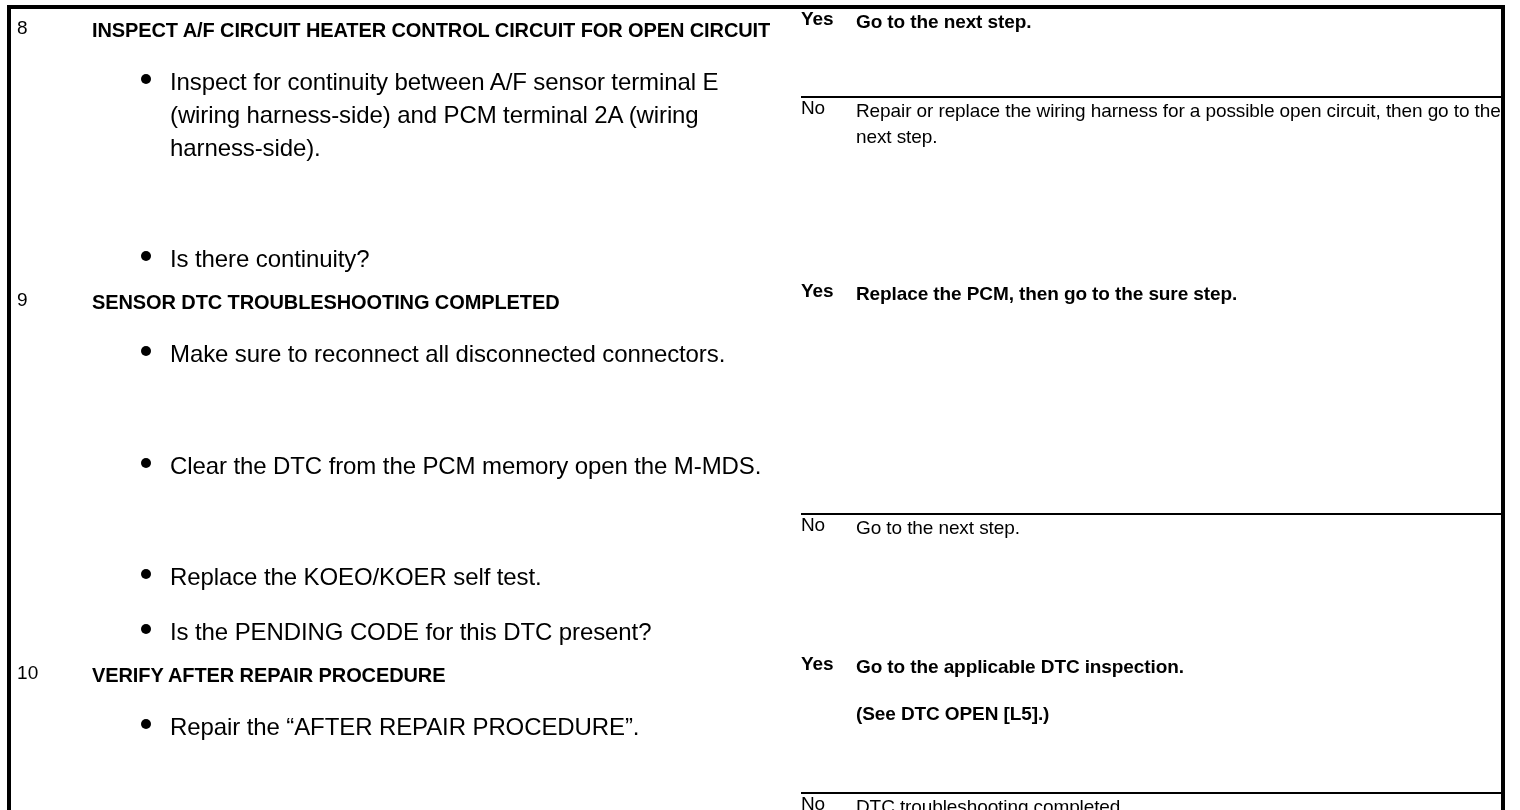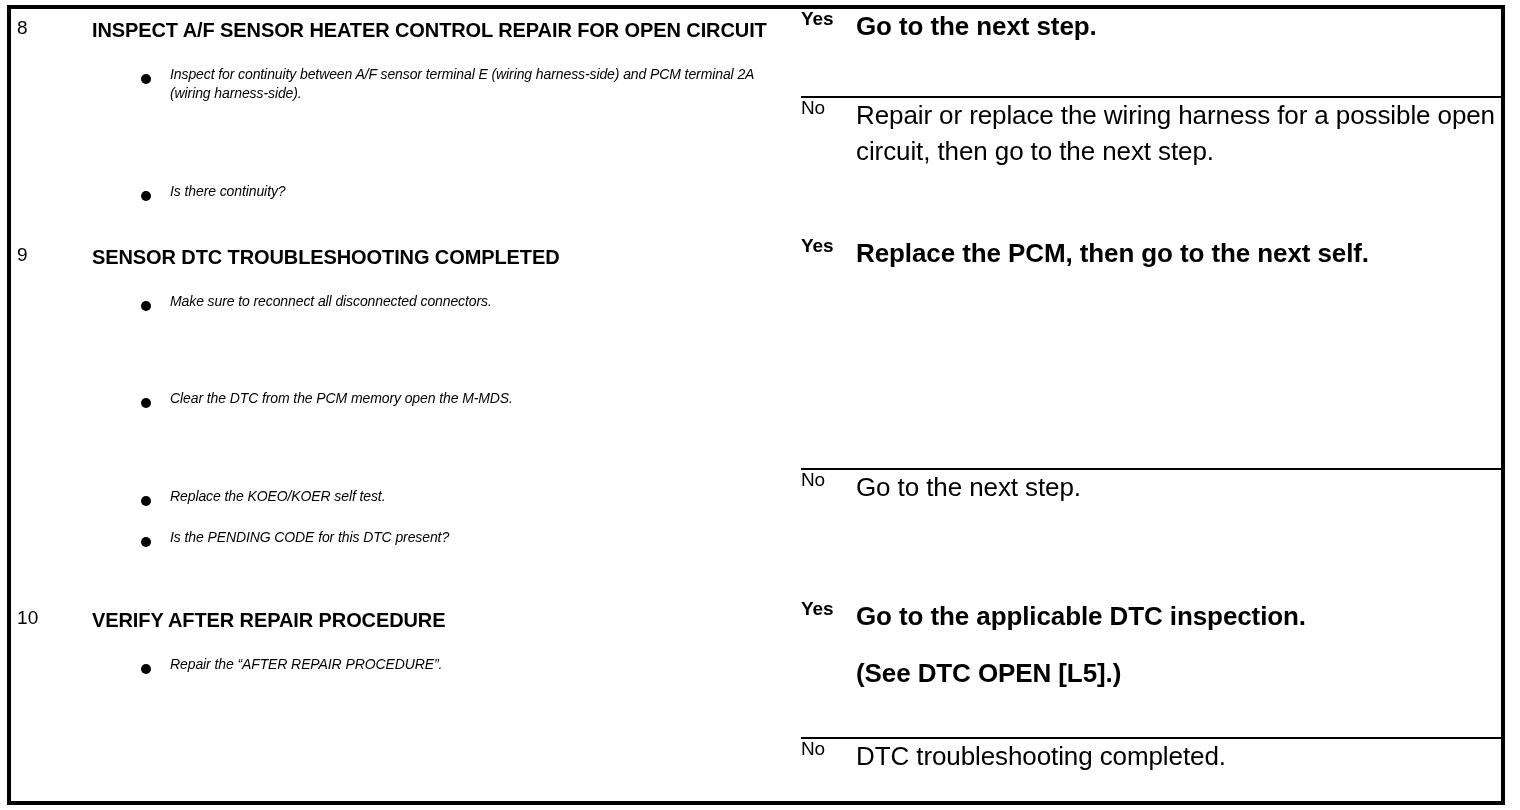--- a/index.html
+++ b/index.html
@@ -75,26 +75,25 @@
     letter-spacing: -0.1px;
     margin: 0 0 2px 0;
   }
   ul.bullets {
     list-style: none;
     margin: 0;
     padding: 0;
   }
   ul.bullets > li {
     position: relative;
-    font-size: 14px;
+    font-size: 24px;
     line-height: 1.38;
     padding-left: 78px;
     margin-top: 22px;
     letter-spacing: -0.1px;
-    font-style: italic;
   }
   ul.bullets > li.gap-before {
     margin-top: 78px;
   }
   ul.bullets > li.gap-before-lg {
   }
   ul.bullets > li .bullet-dot {
     position: absolute;
     left: 49px;
     top: 9px;
@@ -125,21 +124,21 @@
   }
   td.ans-label {
     width: 55px;             
     border-right: 2px solid #000;
     font-size: 19px;
     line-height: 1;
     padding: 9px 0 0 5px;
     letter-spacing: -0.1px;
   }
   td.ans-text {
-    font-size: 26px;
+    font-size: 19px;
     line-height: 1.38;
     padding: 8px 12px 6px 7px;
     letter-spacing: -0.1px;
     margin-left: 8px;
   }
   td.ans-text p {
     margin: 0;
   }
   td.ans-text p + p {
     margin-top: 21px;
@@ -153,21 +152,21 @@
   <table class="dtc-table">
     <tbody>
 
       <tr class="step-row">
         <td class="col-step">
           <div class="step-num">8</div>
         </td>
 
         <td class="col-desc">
           <div class="desc-inner">
-            <div class="desc-title">INSPECT A/F SENSOR HEATER CONTROL REPAIR FOR OPEN CIRCUIT</div>
+            <div class="desc-title">INSPECT A/F CIRCUIT HEATER CONTROL CIRCUIT FOR OPEN CIRCUIT</div>
             <ul class="bullets">
               <li>
                 <span class="bullet-dot"></span>
                 <span>Inspect for continuity between A/F sensor terminal E (wiring harness-side) and PCM terminal 2A (wiring harness-side).</span>
               </li>
               <li class="gap-before">
                 <span class="bullet-dot"></span>
                 <span>Is there continuity?</span>
               </li>
             </ul>
@@ -222,21 +221,21 @@
             </ul>
           </div>
         </td>
 
         <td class="col-answer">
           <table class="ans">
             <tbody>
               <tr class="ans-row first-ans">
                 <td class="ans-label" style="height:232px">Yes</td>
                 <td class="ans-text">
-                  <p>Replace the PCM, then go to the next self.</p>
+                  <p>Replace the PCM, then go to the sure step.</p>
                 </td>
               </tr>
               <tr class="ans-row">
                 <td class="ans-label">No</td>
                 <td class="ans-text">
                   <p>Go to the next step.</p>
                 </td>
               </tr>
             </tbody>
           </table>

